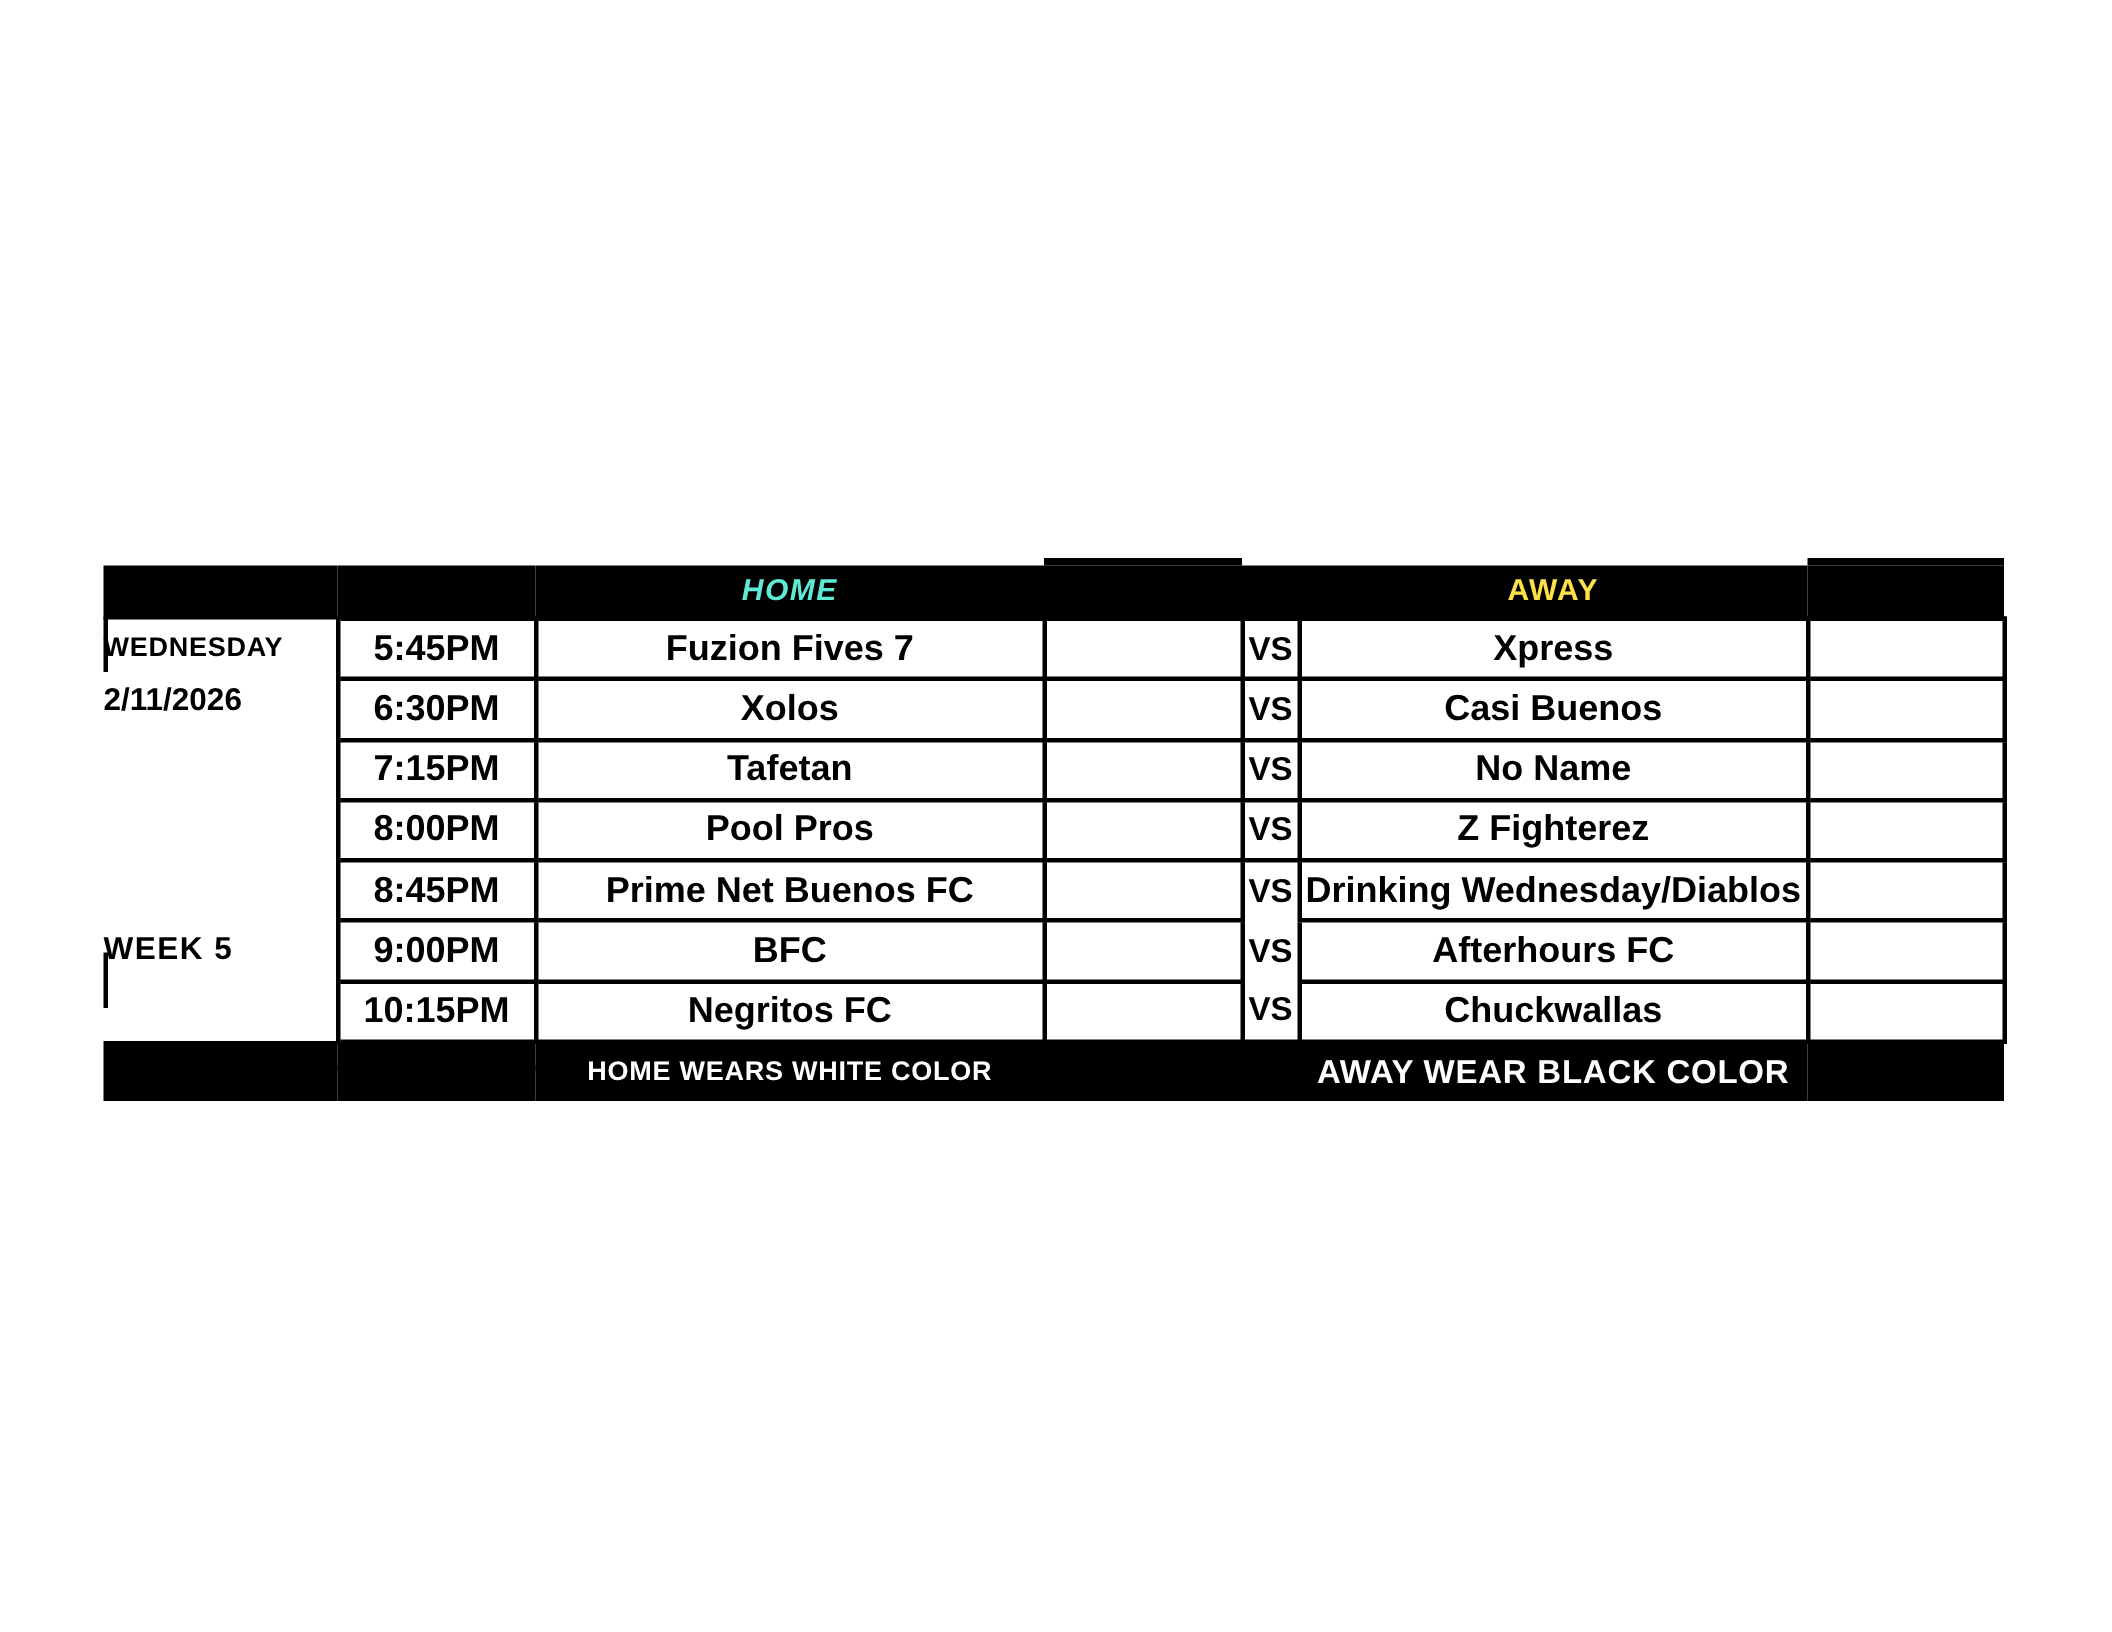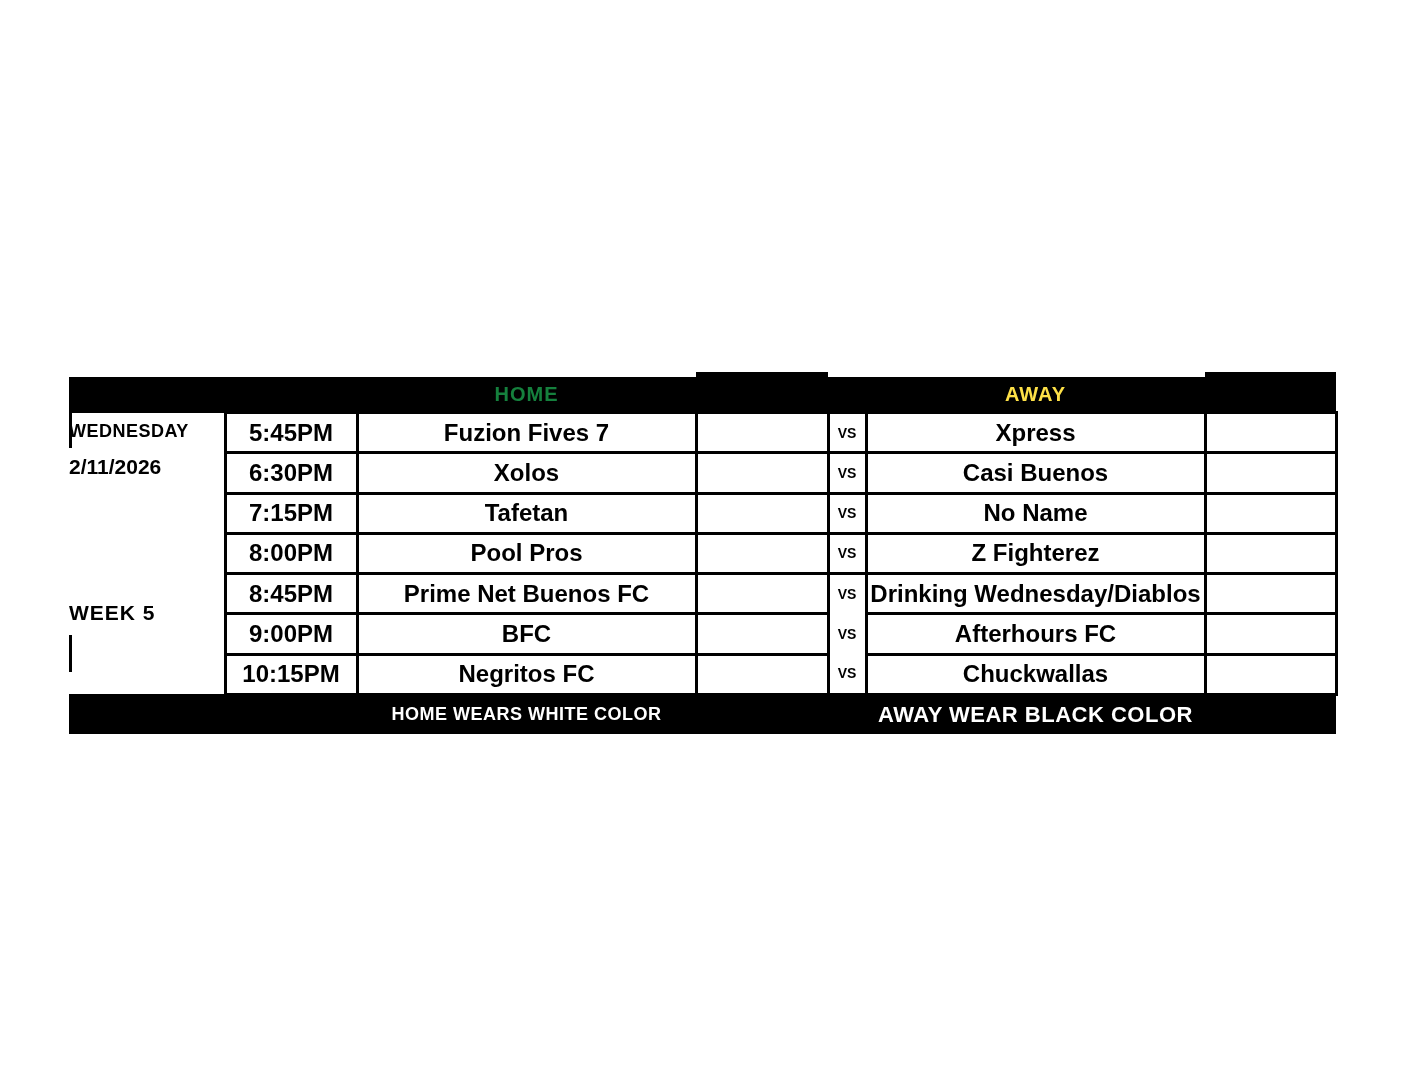--- a/index.html
+++ b/index.html
@@ -33,48 +33,48 @@
     overflow: visible;
   }
   
   tr.hdr td {
     background: #000000;
     height: 34px;
     border: none;
     font-size: 20px;
     letter-spacing: 1px;
   }
-  .hdr-home { color: #15803d; }
+  .hdr-home { color: #5eead4; font-style: italic; }
   .hdr-away { color: #fde047; }
   
   td.c {
     border: 3px solid #000000;
     background: #ffffff;
     height: 37.28px;
     font-size: 24px;
   }
-  td.vs { font-size: 14px; }
+  td.vs { font-size: 22px; }
   td.vs.hide-top { border-top: hidden; }
   
   td.daycol {
     border: none;
     border-right: 3px solid #000000;
     background: #ffffff;
     position: relative;
   }
   td.daycol .lbl {
     position: absolute;
     left: 0;
     width: 100%;
     text-align: left;
     line-height: 24px;
   }
   .day-lbl  { top: 6px;   font-size: 18px; letter-spacing: 0.5px; }
   .date-lbl { top: 42px;  font-size: 21px; }
-  .week-lbl { top: 188px; font-size: 21px; letter-spacing: 1px; }
+  .week-lbl { top: 208px; font-size: 21px; letter-spacing: 1px; }
   
   tr.ftr td {
     background: #000000;
     height: 38px;
     border: none;
   }
   .ftr-home { color: #ffffff; font-size: 18px; letter-spacing: 0.5px; }
   .ftr-away { color: #ffffff; font-size: 22px; letter-spacing: 0.5px; }
   
   .stub { position: absolute; background: #000000; }

